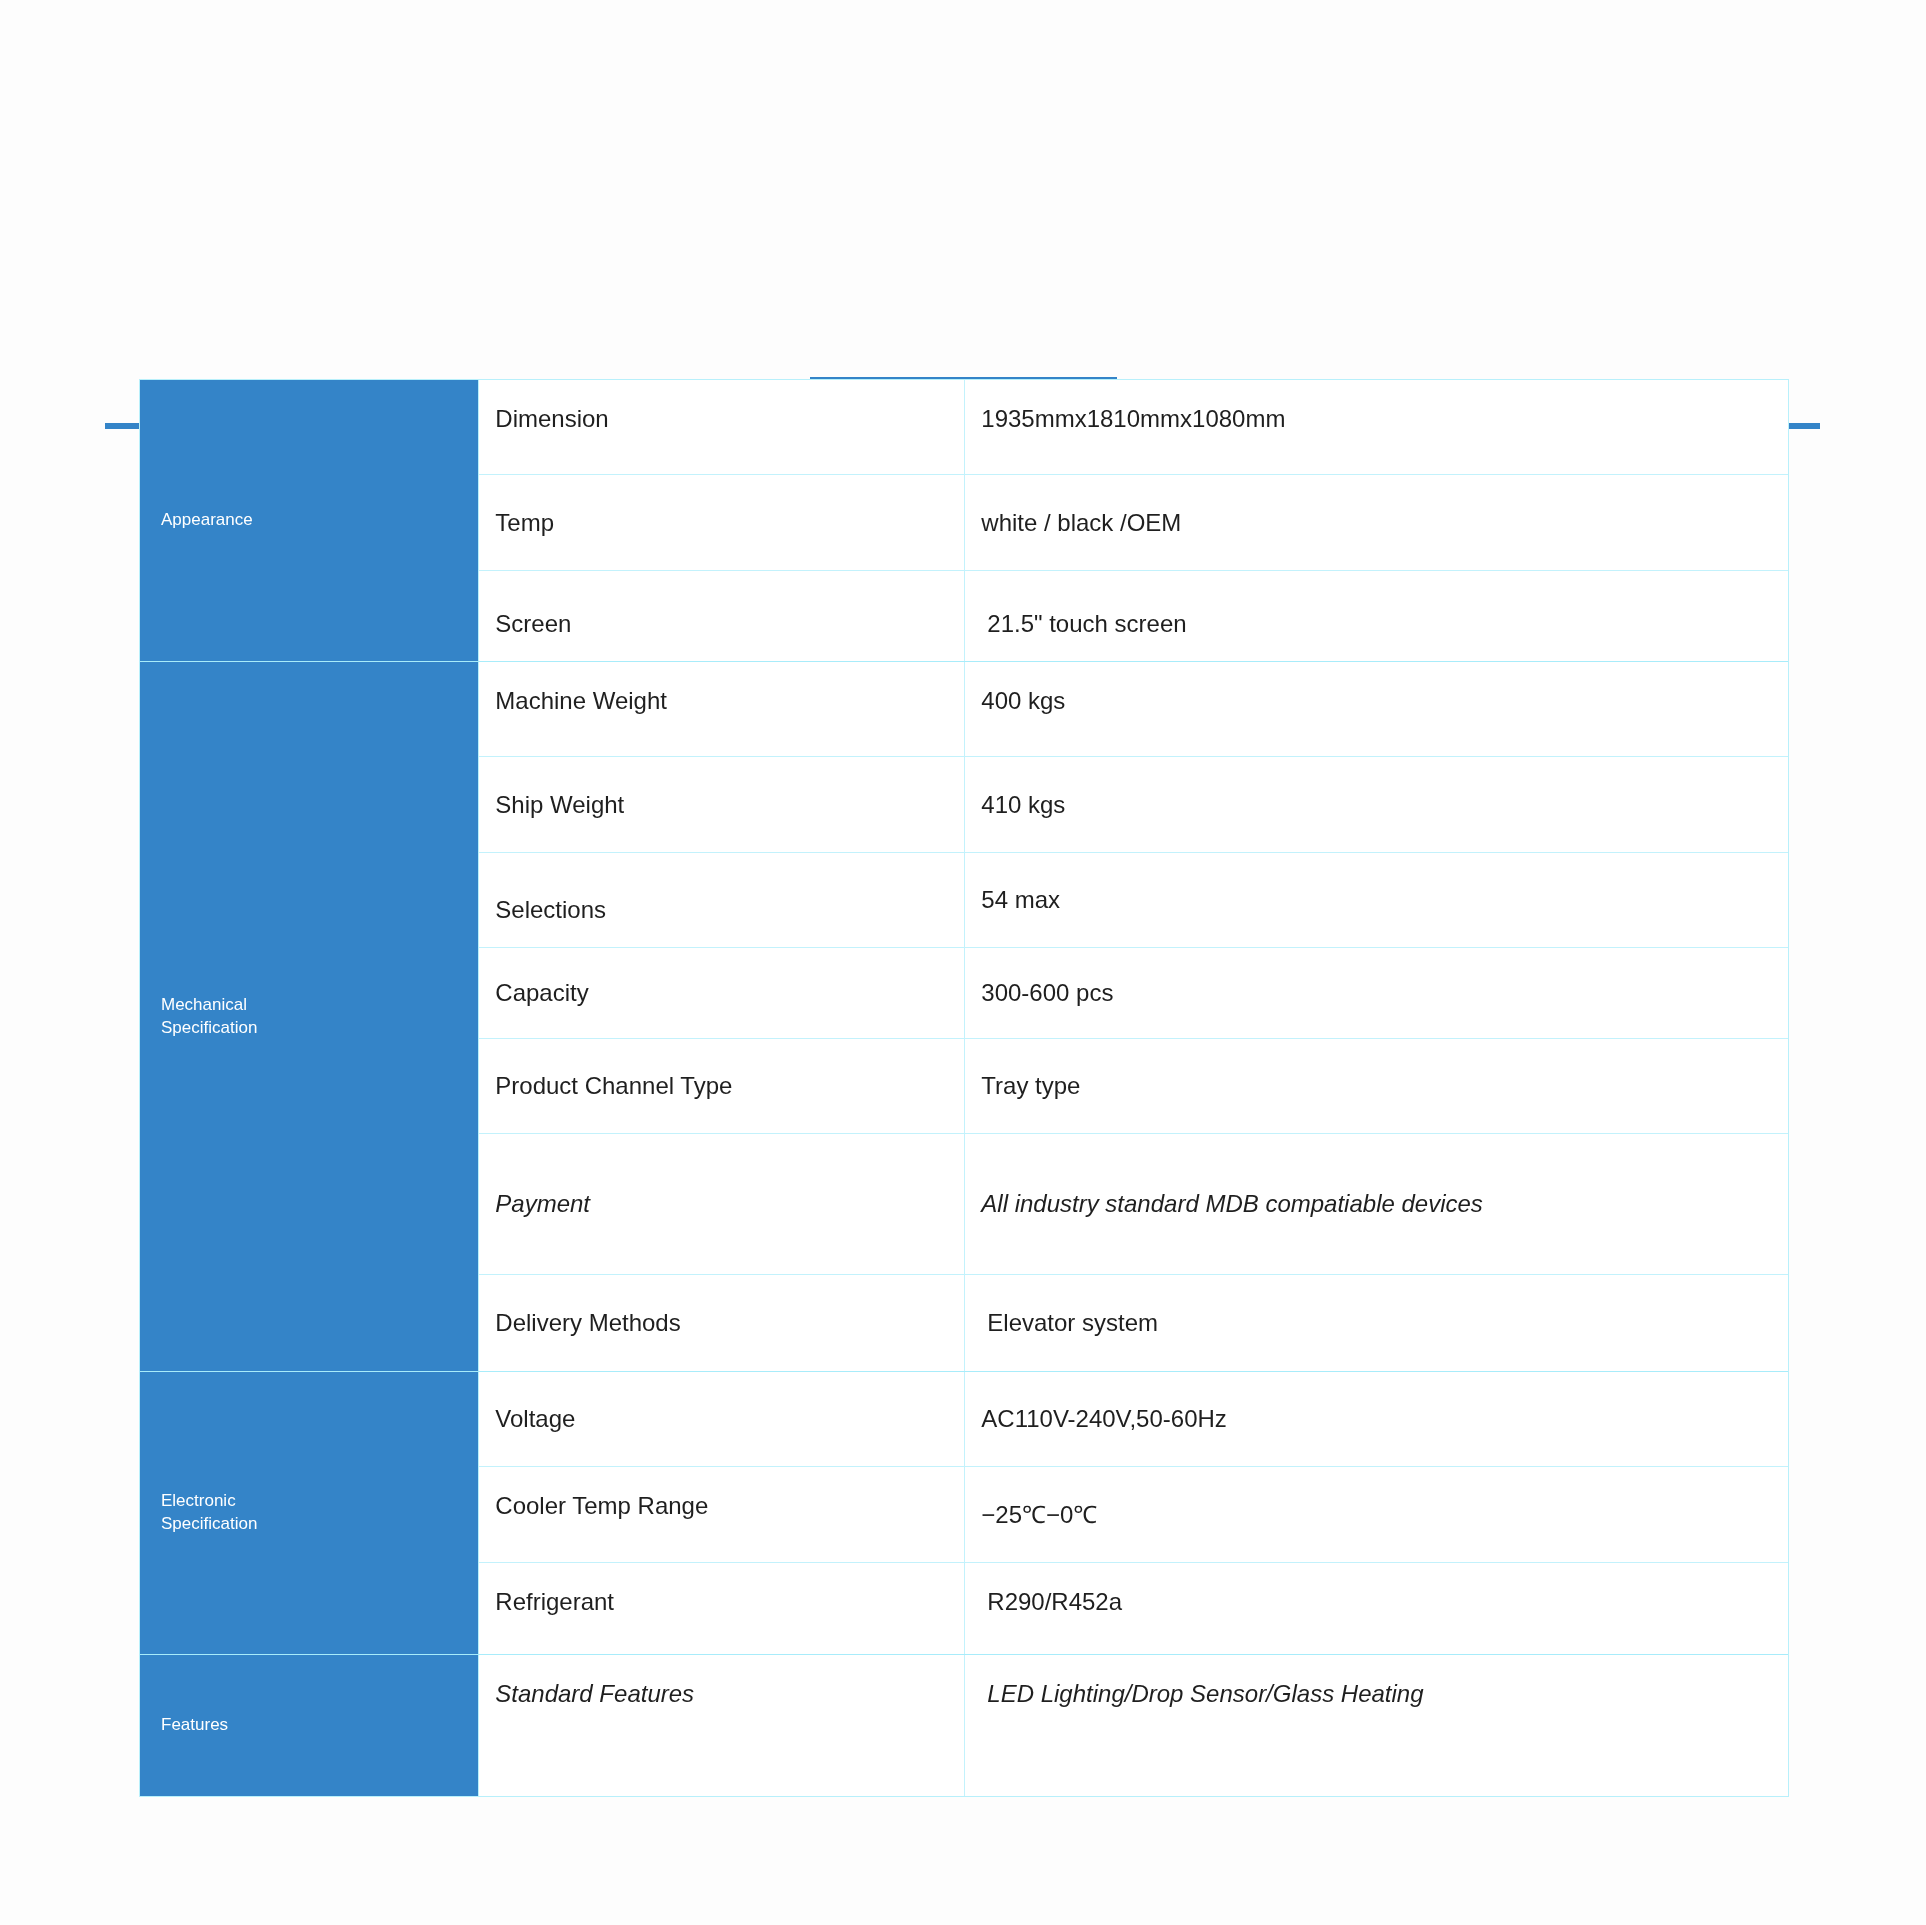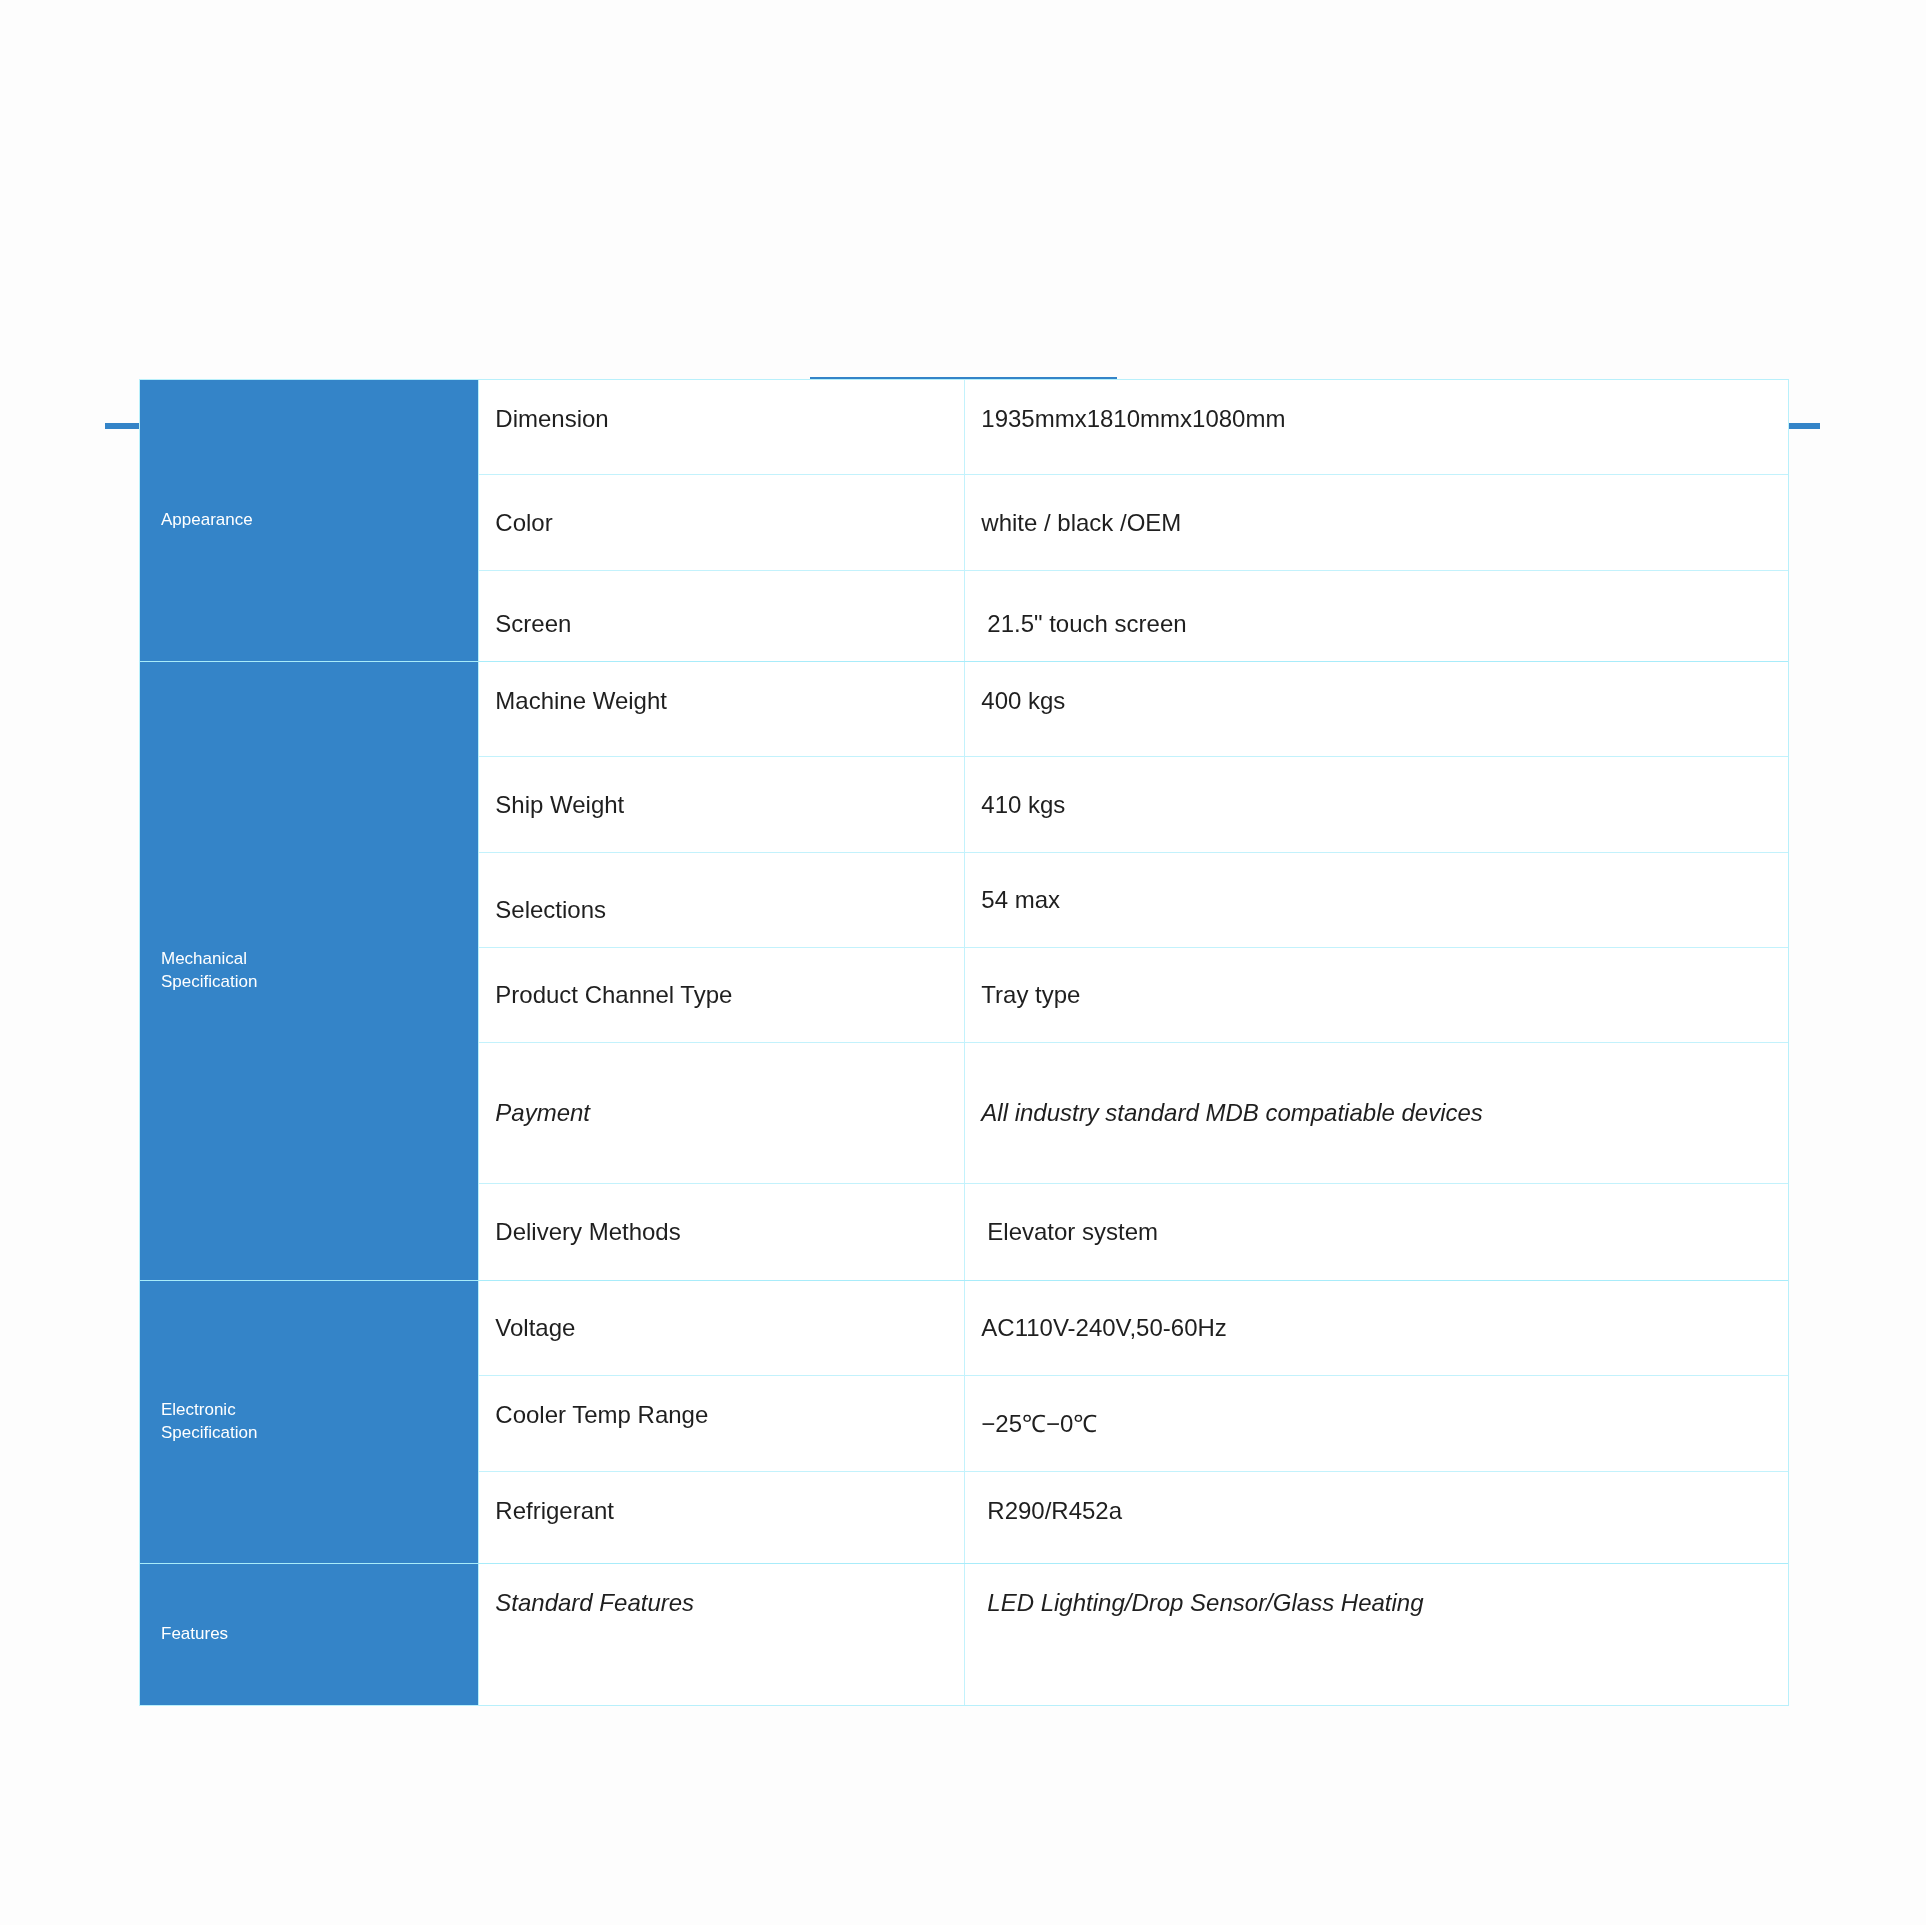--- a/index.html
+++ b/index.html
@@ -139,21 +139,21 @@
   <div class="spec-table">
 
     <div class="group">
       <div class="group-label">Appearance</div>
       <div class="group-rows">
         <div class="spec-row h-152">
           <div class="cell-key v-top">Dimension</div>
           <div class="cell-val v-top">1935mmx1810mmx1080mm</div>
         </div>
         <div class="spec-row h-153">
-          <div class="cell-key v-mid">Color</div>
+          <div class="cell-key v-mid">Temp</div>
           <div class="cell-val v-mid">white / black /OEM</div>
         </div>
         <div class="spec-row h-143">
           <div class="cell-key v-bottom">Screen</div>
           <div class="cell-val v-bottom">21.5" touch screen</div>
         </div>
       </div>
     </div>
 
     <div class="group">
@@ -165,20 +165,24 @@
           <div class="cell-val v-top">400 kgs</div>
         </div>
         <div class="spec-row h-153">
           <div class="cell-key v-mid">Ship Weight</div>
           <div class="cell-val v-mid">410 kgs</div>
         </div>
         <div class="spec-row h-152">
           <div class="cell-key v-bottom">Selections</div>
           <div class="cell-val v-mid">54 max</div>
         </div>
+        <div class="spec-row h-145">
+          <div class="cell-key v-mid">Capacity</div>
+          <div class="cell-val v-mid">300-600 pcs</div>
+        </div>
         <div class="spec-row h-152">
           <div class="cell-key v-mid">Product Channel Type</div>
           <div class="cell-val v-mid">Tray type</div>
         </div>
         <div class="spec-row h-225">
           <div class="cell-key v-mid">Payment</div>
           <div class="cell-val v-mid">All industry standard MDB compatiable devices</div>
         </div>
         <div class="spec-row h-153">
           <div class="cell-key v-mid">Delivery Methods</div>

